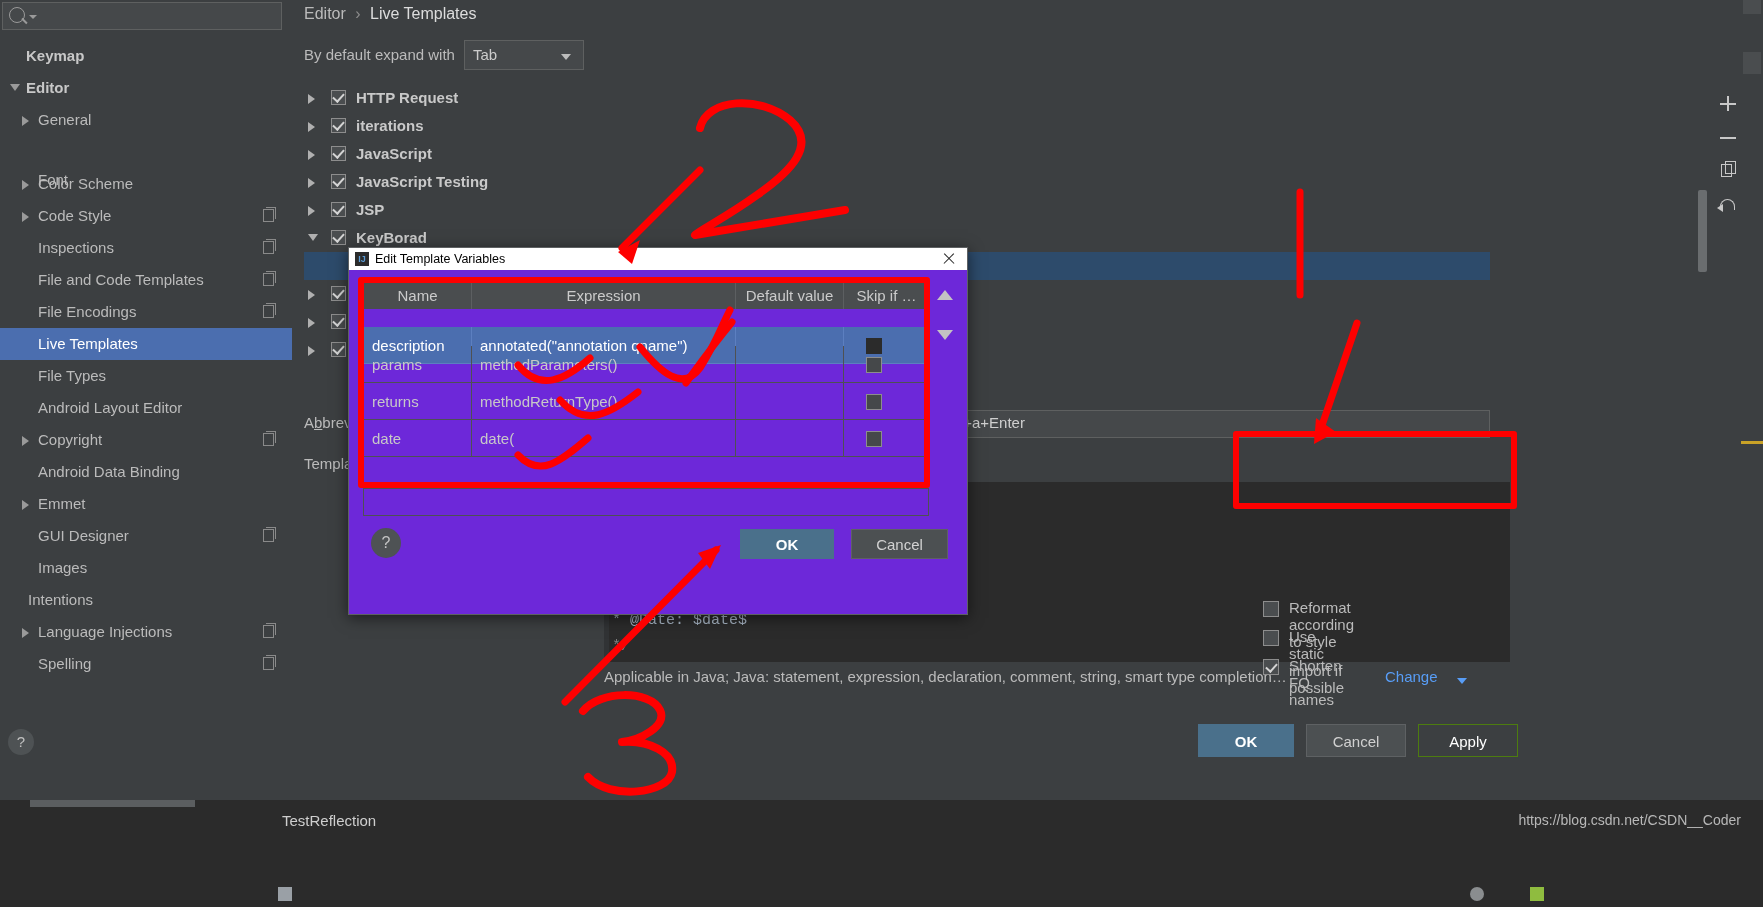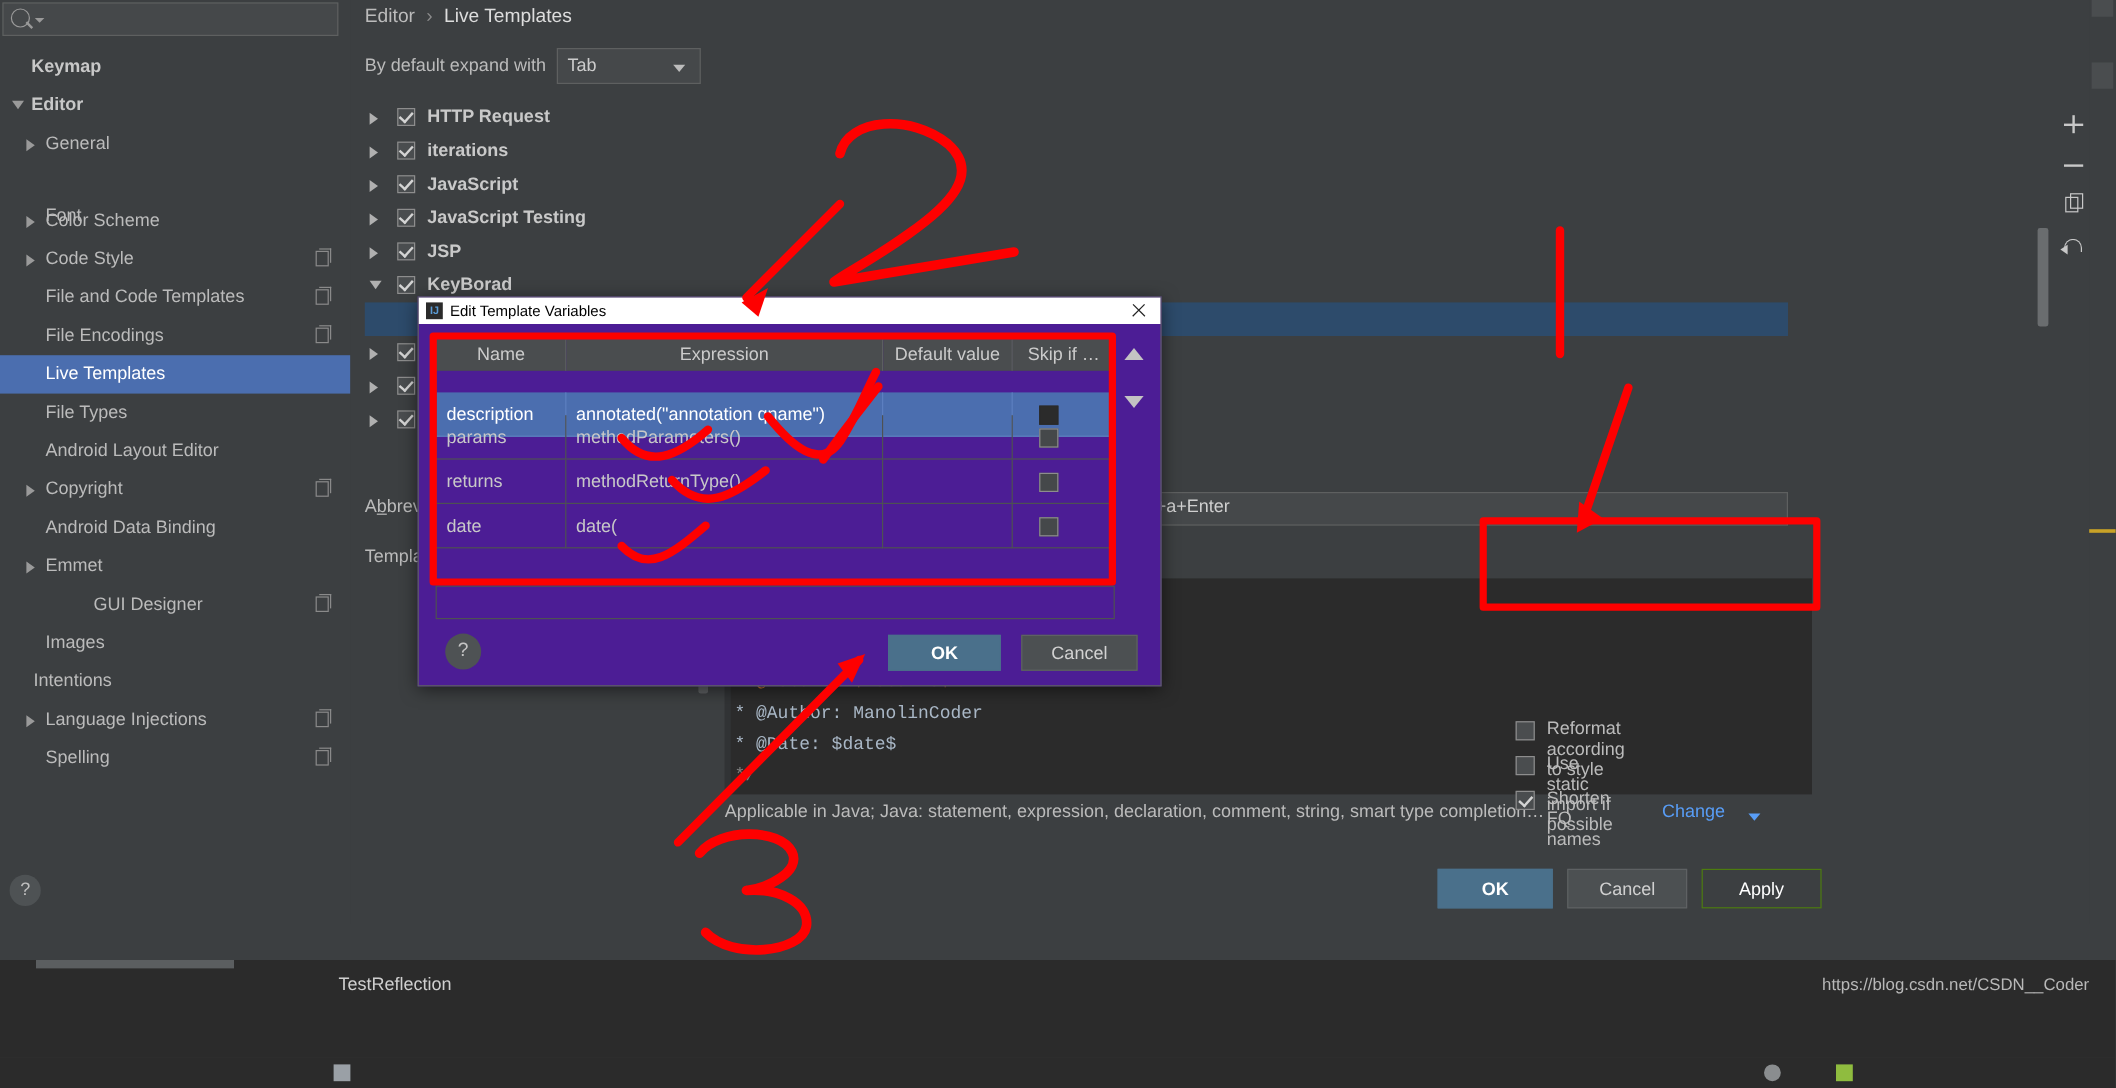--- a/index.html
+++ b/index.html
@@ -184,22 +184,22 @@
     background:#2b2b2b;
   }
   #sb-proj { position:absolute; left:282px; top:12px; font-size:15px; color:#cfcfcf;text-align:right; }
   #sb-url  { position:absolute; right:22px; top:12px; font-size:14px; color:#b8b8b8; }
   #sb-underline { position:absolute; left:30px; top:0px; width:165px; height:7px; background:#5b5e60; }
   #winbar { position:absolute; left:0; top:881px; right:0; height:26px; background:#2b2b2b; }
   #winbar .sq { position:absolute; top:6px; width:14px; height:14px; background:#6a6d6f; }
 
   
   #dlg {
-    position:absolute; left:348px; top:247px; width:620px; height:325px;
-    background:#4c1d95; border:1px solid #5e6163;
+    position:absolute; left:348px; top:247px; width:620px; height:368px;
+    background:#6d28d9; border:1px solid #5e6163;
     box-shadow:0 3px 14px rgba(0,0,0,0.55);
   }
   #dlg-title {
     position:absolute; left:0; top:0; right:0; height:22px;
     background:#ffffff; color:#000000; font-size:12px; line-height:22px;
   }
   #dlg-ico {
     position:absolute; left:6px; top:4px; width:14px; height:14px;
     background:#2b2b2b; color:#5a9bd5; font-size:9px; font-weight:bold;
     text-align:center; line-height:14px;
@@ -297,20 +297,24 @@
         <div class="tree-item">
           <span class="tw closed" style="left: 22px;"></span>
           <span class="lbl" style="left: 38px;">Color Scheme</span>
         </div>
         <div class="tree-item">
           <span class="tw closed" style="left: 22px;"></span>
           <span class="lbl" style="left: 38px;">Code Style</span>
           <span class="copy-ic"></span>
         </div>
         <div class="tree-item">
+          <span class="lbl" style="left: 38px;">Inspections</span>
+          <span class="copy-ic"></span>
+        </div>
+        <div class="tree-item">
           <span class="lbl" style="left: 38px;">File and Code Templates</span>
           <span class="copy-ic"></span>
         </div>
         <div class="tree-item">
           <span class="lbl" style="left: 38px;">File Encodings</span>
           <span class="copy-ic"></span>
         </div>
         <div class="tree-item sel">
           <span class="lbl" style="left: 38px;">Live Templates</span>
         </div>
@@ -326,21 +330,21 @@
           <span class="copy-ic"></span>
         </div>
         <div class="tree-item">
           <span class="lbl" style="left: 38px;">Android Data Binding</span>
         </div>
         <div class="tree-item">
           <span class="tw closed" style="left: 22px;"></span>
           <span class="lbl" style="left: 38px;">Emmet</span>
         </div>
         <div class="tree-item">
-          <span class="lbl" style="left: 38px; margin-left: 40px;">GUI Designer</span>
+          <span class="lbl" style="left: 38px;">GUI Designer</span>
           <span class="copy-ic"></span>
         </div>
         <div class="tree-item">
           <span class="lbl" style="left: 38px;">Images</span>
         </div>
         <div class="tree-item">
           <span class="lbl" style="left: 28px; text-align: center;">Intentions</span>
         </div>
         <div class="tree-item">
           <span class="tw closed" style="left: 22px;"></span>

